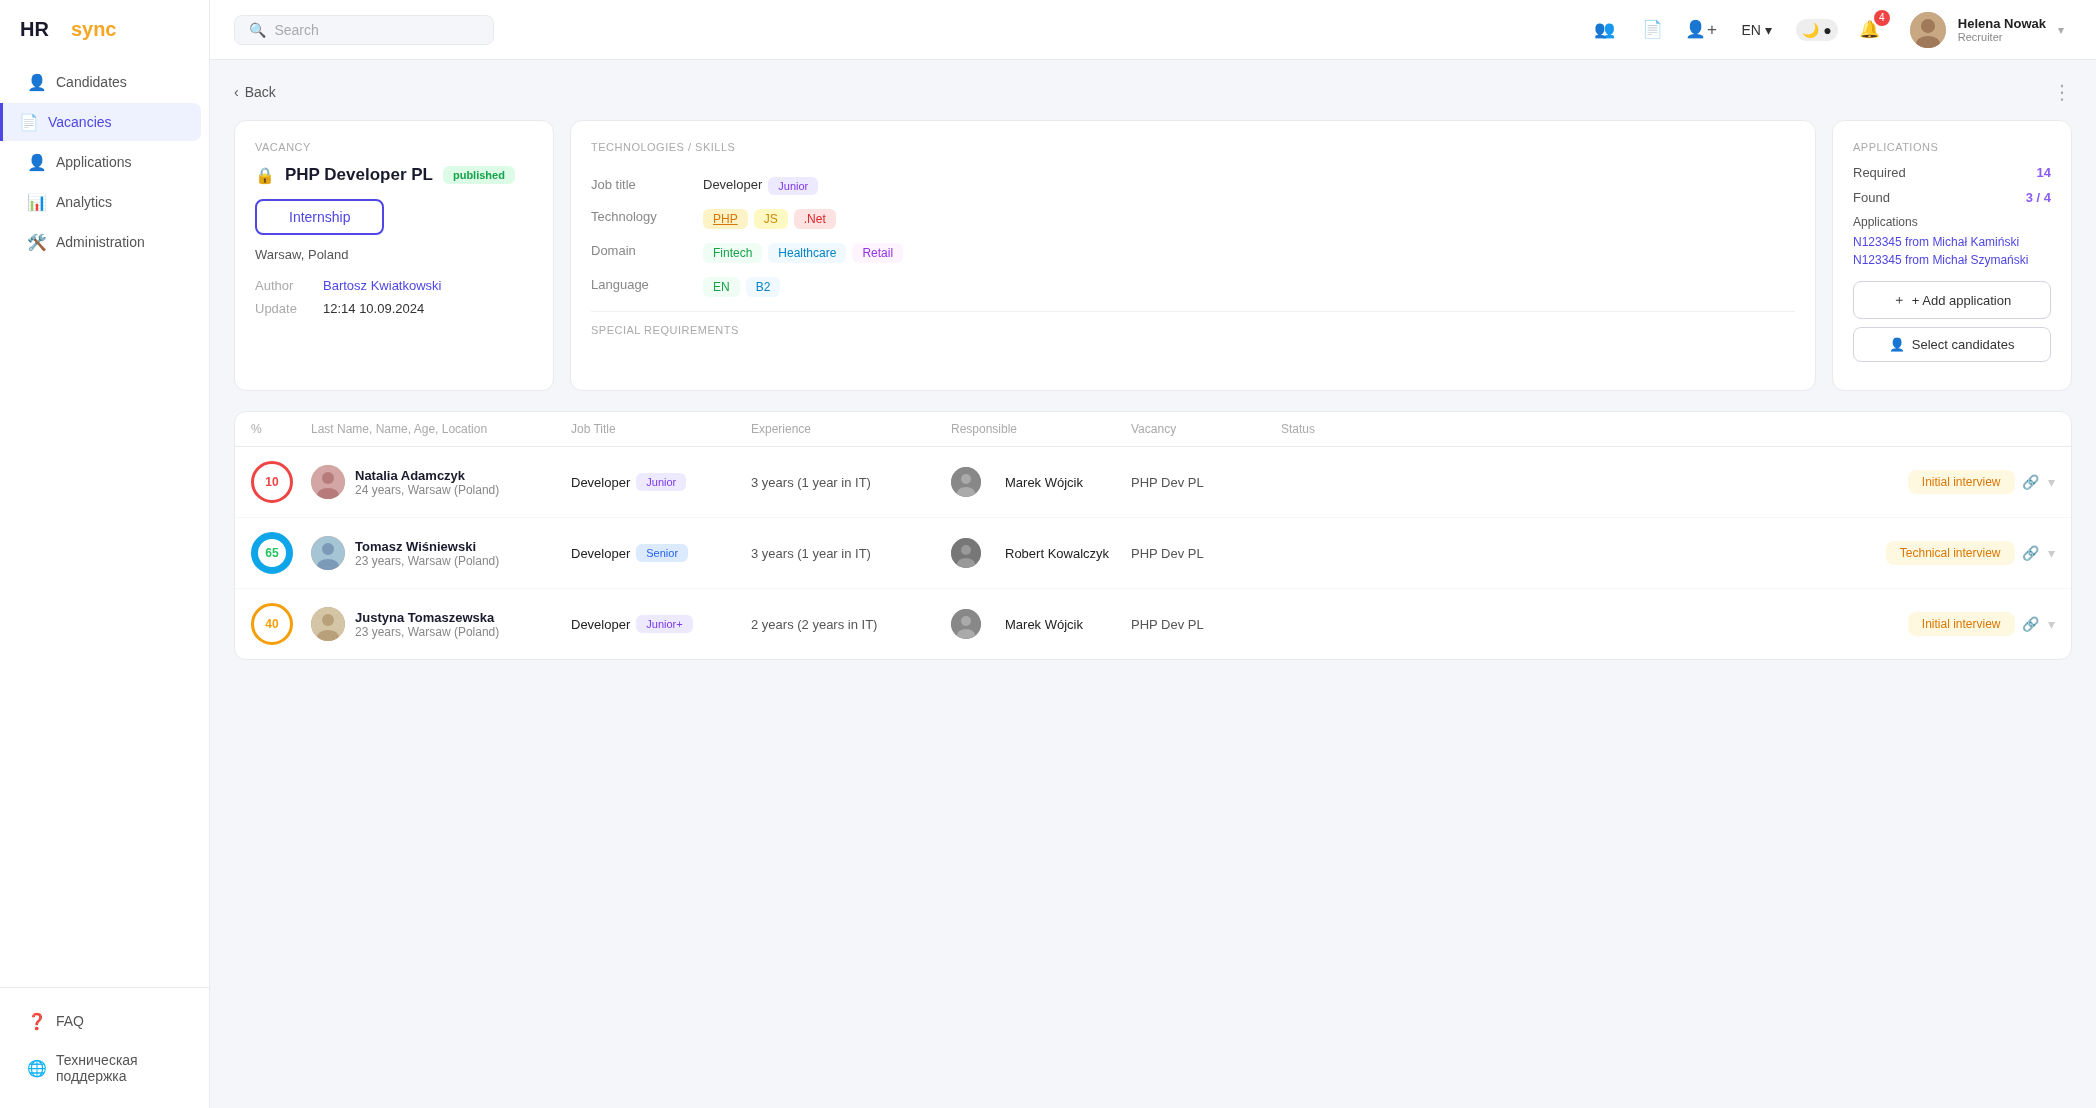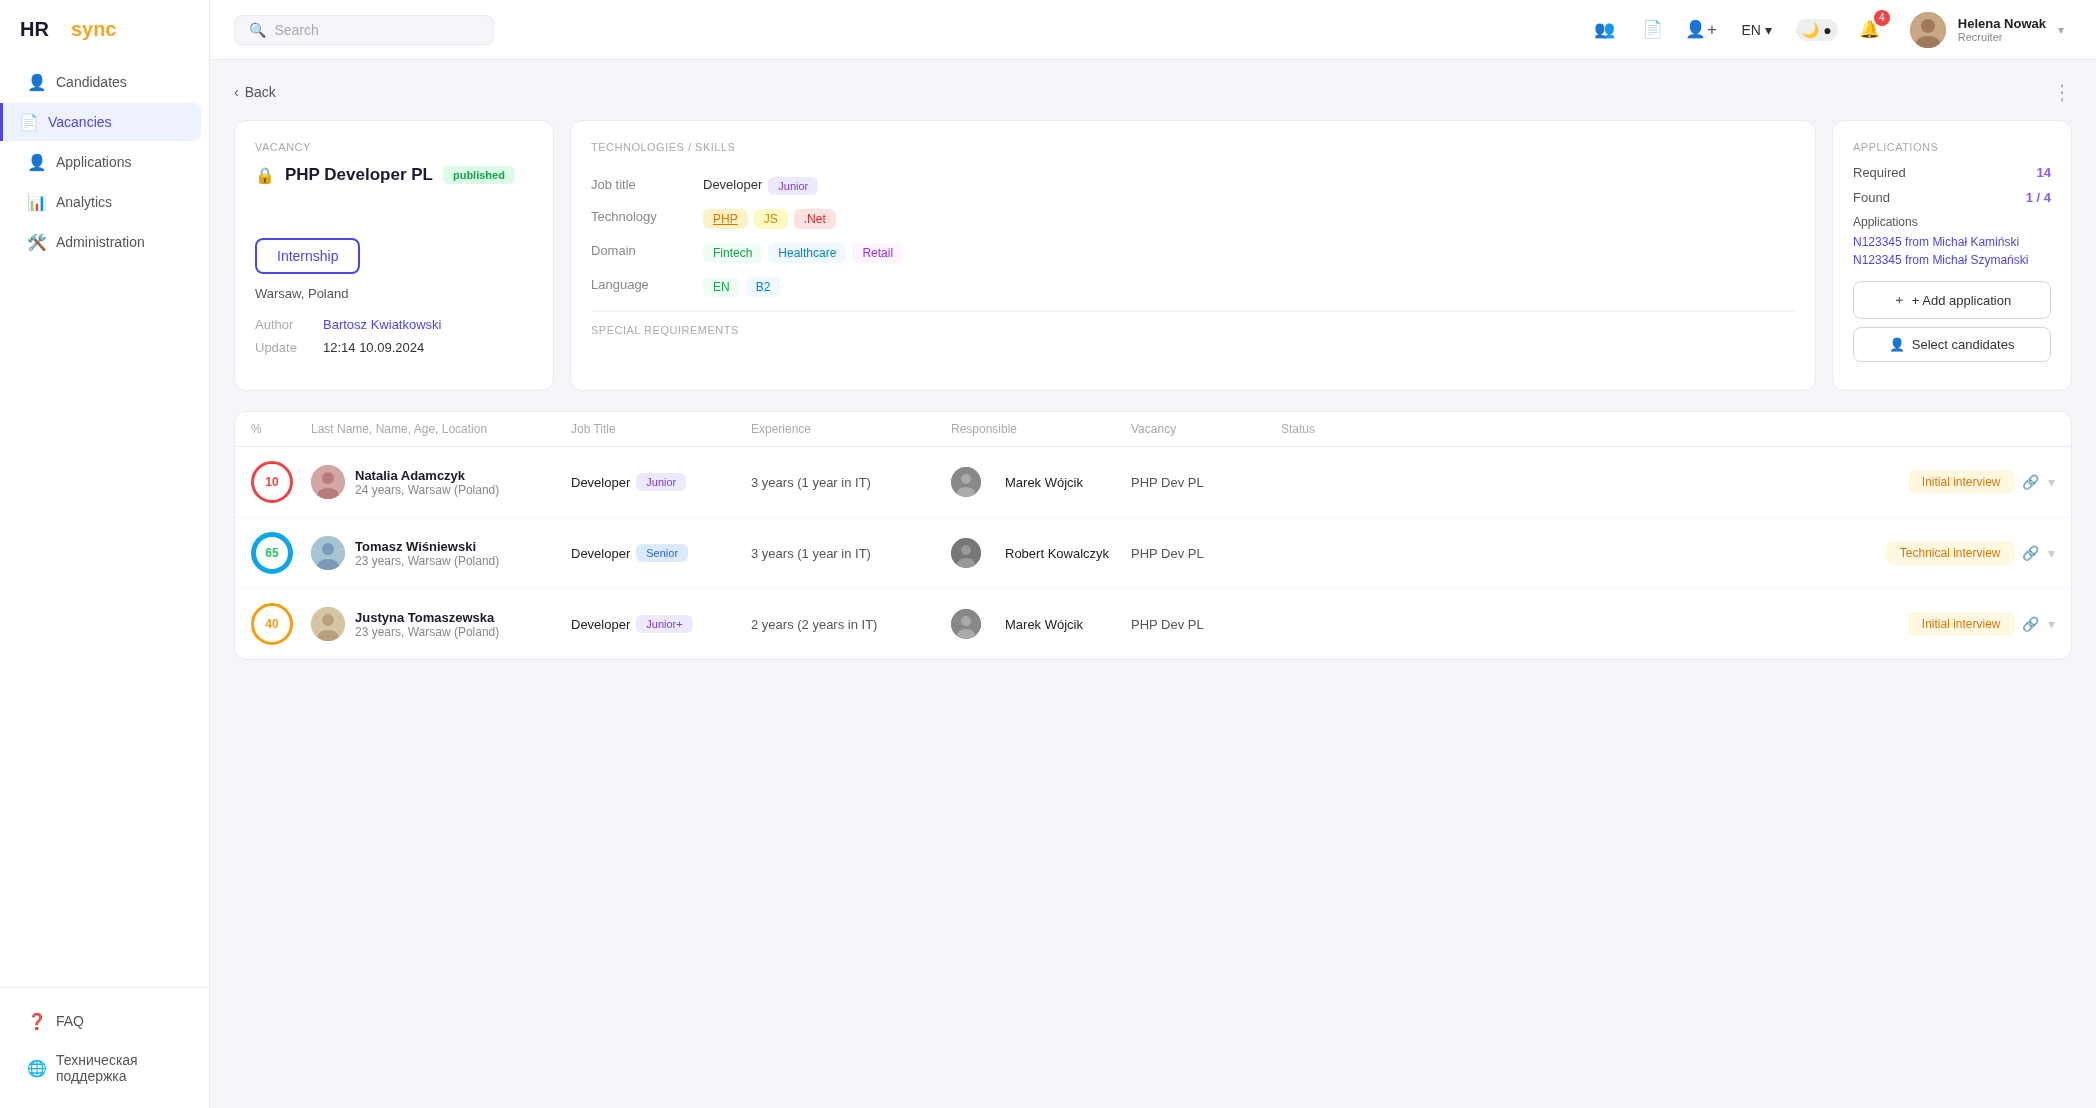--- a/index.html
+++ b/index.html
@@ -40,21 +40,21 @@
     
     .cards-row { display: flex; gap: 16px; margin-bottom: 20px; }
 
     
     .vacancy-card { background: #fff; border-radius: 12px; border: 1px solid #e8eaed; padding: 20px; width: 320px; flex-shrink: 0; }
     .card-label { font-size: 11px; color: #aaa; margin-bottom: 12px; text-transform: uppercase; letter-spacing: 0.5px; }
     .vacancy-title-row { display: flex; align-items: center; gap: 10px; margin-bottom: 14px; }
     .lock-icon { color: #4f46e5; font-size: 16px; }
     .vacancy-title { font-size: 17px; font-weight: 700; color: #1a1a2e; }
     .status-badge { background: #dcfce7; color: #16a34a; font-size: 11px; font-weight: 600; padding: 3px 10px; border-radius: 6px; }
-    .type-btn { background: #fff; border: 2px solid #4f46e5; color: #4f46e5; border-radius: 8px; padding: 8px 20px; font-size: 14px; font-weight: 500; cursor: pointer; display: inline-block; margin-bottom: 12px; margin-top: 39px; }
+    .type-btn { background: #fff; border: 2px solid #4f46e5; color: #4f46e5; border-radius: 8px; padding: 8px 32px; font-size: 14px; font-weight: 500; cursor: pointer; display: inline-block; margin-bottom: 12px; }
     .location-text { color: #555; font-size: 13px; margin-bottom: 16px; }
     .meta-row { display: flex; gap: 8px; margin-bottom: 8px; font-size: 13px; }
     .meta-label { color: #aaa; width: 60px; flex-shrink: 0; }
     .meta-value { color: #4f46e5; cursor: pointer; }
     .meta-value.dark { color: #333; }
 
     
     .skills-card { background: #fff; border-radius: 12px; border: 1px solid #e8eaed; padding: 20px; flex: 1; }
     .skills-section-title { font-size: 11px; color: #aaa; text-transform: uppercase; letter-spacing: 0.5px; margin-bottom: 24px; }
     .skill-row { display: flex; gap: 12px; margin-bottom: 14px; align-items: flex-start; }
@@ -90,21 +90,21 @@
 
     
     .table-container { background: #fff; border-radius: 12px; border: 1px solid #e8eaed; overflow: hidden; }
     .table-header { display: grid; grid-template-columns: 60px 260px 180px 200px 180px 150px 1fr; padding: 10px 16px; border-bottom: 1px solid #e8eaed; font-size: 12px; color: #aaa; font-weight: 500; }
     .table-row { display: grid; grid-template-columns: 60px 260px 180px 200px 180px 150px 1fr; padding: 14px 16px; border-bottom: 1px solid #f5f6fa; align-items: center; }
     .table-row:last-child { border-bottom: none; }
 
     
     .percent-circle { width: 42px; height: 42px; border-radius: 50%; display: flex; align-items: center; justify-content: center; font-size: 12px; font-weight: 700; position: relative; }
     .circle-low { border: 3px solid #ef4444; color: #ef4444; }
-    .circle-med { border: 5px solid #0ea5e9; color: #22c55e; }
+    .circle-med { border: 7px solid #0ea5e9; color: #22c55e; }
     .circle-mid { border: 3px solid #f59e0b; color: #f59e0b; }
 
     
     .person-cell { display: flex; align-items: center; gap: 10px; }
     .person-avatar { width: 34px; height: 34px; border-radius: 50%; background: #c8a882; display: flex; align-items: center; justify-content: center; font-size: 12px; color: #fff; overflow: hidden; flex-shrink: 0; }
     .person-name { font-weight: 600; font-size: 13px; color: #1a1a2e; }
     .person-sub { font-size: 12px; color: #888; }
 
     
     .job-title-cell { display: flex; align-items: center; gap: 6px; font-size: 13px; }
@@ -273,21 +273,21 @@
       </div>
 
       <div class="applications-card">
         <div class="card-label">Applications</div>
         <div class="app-stat-row">
           <span class="app-stat-label">Required</span>
           <span class="app-stat-value">14</span>
         </div>
         <div class="app-stat-row">
           <span class="app-stat-label">Found</span>
-          <span class="app-stat-value">1 / 4</span>
+          <span class="app-stat-value">3 / 4</span>
         </div>
         <div style="font-size:12px;color:#555;margin-bottom:4px;">Applications</div>
         <div class="app-links">
           <a class="app-link">N123345 from Michał Kamiński</a>
           <a class="app-link">N123345 from Michał Szymański</a>
         </div>
         <button class="app-btn">
           <span>＋</span>
           <span>+ Add application</span>
         </button>

